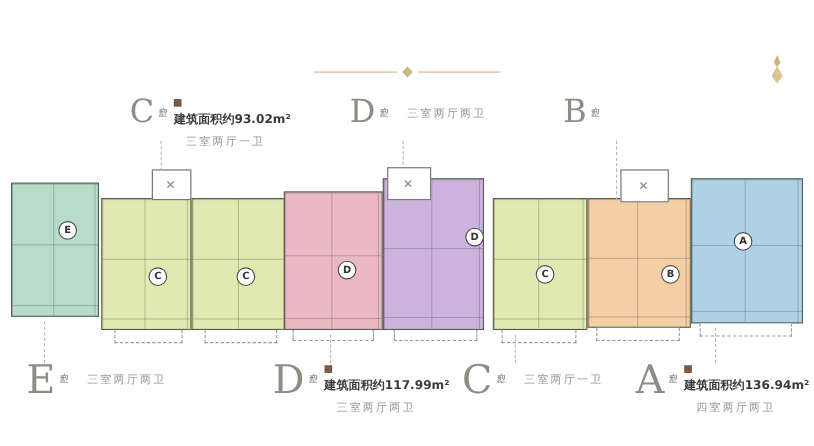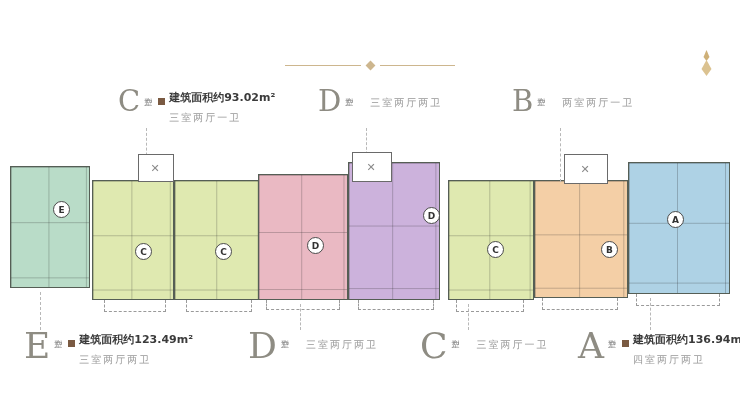--- a/index.html
+++ b/index.html
@@ -15,21 +15,21 @@
   .divider .diamond{width:7px;height:7px;background:#cdb68e;transform:rotate(45deg);flex:0 0 auto;}
   .ornament{position:absolute;top:50px;right:26px;opacity:.9;}
 
   
   .legend{position:absolute;display:flex;align-items:flex-start;}
   .legend .letter{font-family:"DejaVu Serif",serif;color:#8e8c83;line-height:.9;font-weight:400;}
   .legend.t .letter{font-size:29px;}
   .legend.b .letter{font-size:36px;}
   .legend .hx{writing-mode:vertical-rl;font-size:8px;color:#8a8a8a;margin:3px 0 0 1px;letter-spacing:1px;}
   .legend .texts{margin-left:6px;padding-top:2px;}
-  .legend .area{display:flex;align-items:flex-end;gap:4px;font-size:11px;font-weight:bold;color:#3b3b3b;white-space:nowrap;}
+  .legend .area{display:flex;align-items:flex-start;gap:4px;font-size:11px;font-weight:bold;color:#3b3b3b;white-space:nowrap;flex-direction:column;}
   .legend .sq{width:7px;height:7px;background:#7a5a42;flex:0 0 auto;}
   .legend .rooms{font-size:10px;color:#989898;margin:6px 0 0 11px;letter-spacing:2px;white-space:nowrap;}
 
   .t0{left:118px;top:88px;} .t1{left:318px;top:88px;} .t2{left:512px;top:88px;}
   .b0{left:24px;top:330px;} .b1{left:248px;top:330px;} .b2{left:420px;top:330px;} .b3{left:578px;top:330px;}
 
   
   .plan{position:absolute;left:8px;top:148px;width:724px;height:172px;}
   .unit{position:absolute;border:1px solid #555e55;box-sizing:border-box;
         background-image:
@@ -114,21 +114,20 @@
     <span class="hx">户型</span>
     <div class="texts">
       <div class="rooms">三室两厅两卫</div>
     </div>
   </div>
 
   <div class="legend t t2">
     <span class="letter">B</span>
     <span class="hx">户型</span>
     <div class="texts">
-      <div class="rooms">两室两厅一卫</div>
     </div>
   </div>
 
   <div class="plan">
     <div class="unit u0" style="background-color: rgb(185, 220, 200);">
       <span class="circ">E</span>
     </div>
     <div class="unit u1" style="background-color: rgb(223, 233, 176);">
       <span class="circ">C</span>
     </div>
@@ -175,32 +174,32 @@
   <div class="leader ld-t2"></div>
   <div class="leader ld-b0"></div>
   <div class="leader ld-b1"></div>
   <div class="leader ld-b2"></div>
   <div class="leader ld-b3"></div>
 
   <div class="legend b b0">
     <span class="letter">E</span>
     <span class="hx">户型</span>
     <div class="texts">
+      <div class="rooms">三室两厅两卫</div>
+    </div>
+  </div>
+
+  <div class="legend b b1">
+    <span class="letter">D</span>
+    <span class="hx">户型</span>
+    <div class="texts">
       <div class="area">
         <span class="sq"></span>
-        <span>建筑面积约123.49m²</span>
+        <span>建筑面积约117.99m²</span>
       </div>
-      <div class="rooms">三室两厅两卫</div>
-    </div>
-  </div>
-
-  <div class="legend b b1">
-    <span class="letter">D</span>
-    <span class="hx">户型</span>
-    <div class="texts">
       <div class="rooms">三室两厅两卫</div>
     </div>
   </div>
 
   <div class="legend b b2">
     <span class="letter">C</span>
     <span class="hx">户型</span>
     <div class="texts">
       <div class="rooms">三室两厅一卫</div>
     </div>

